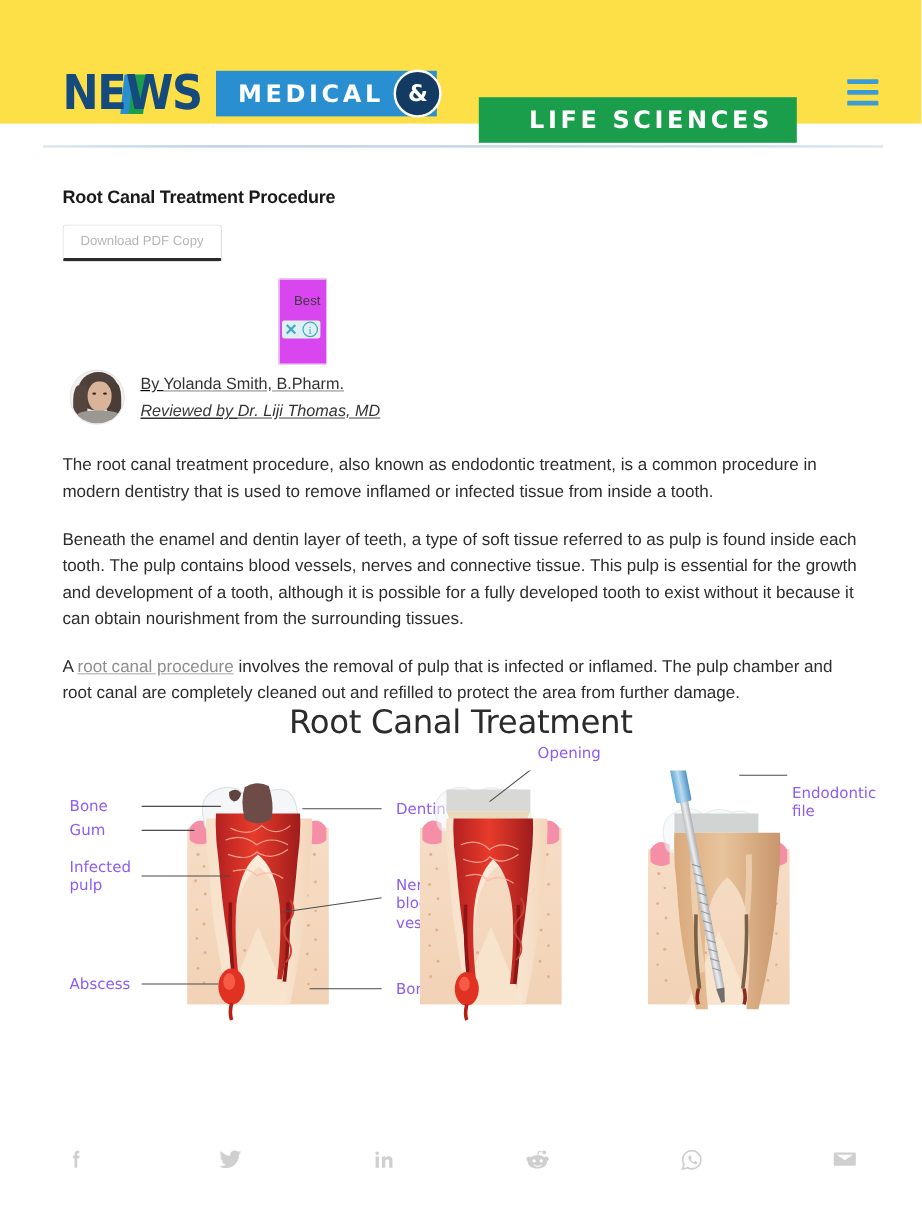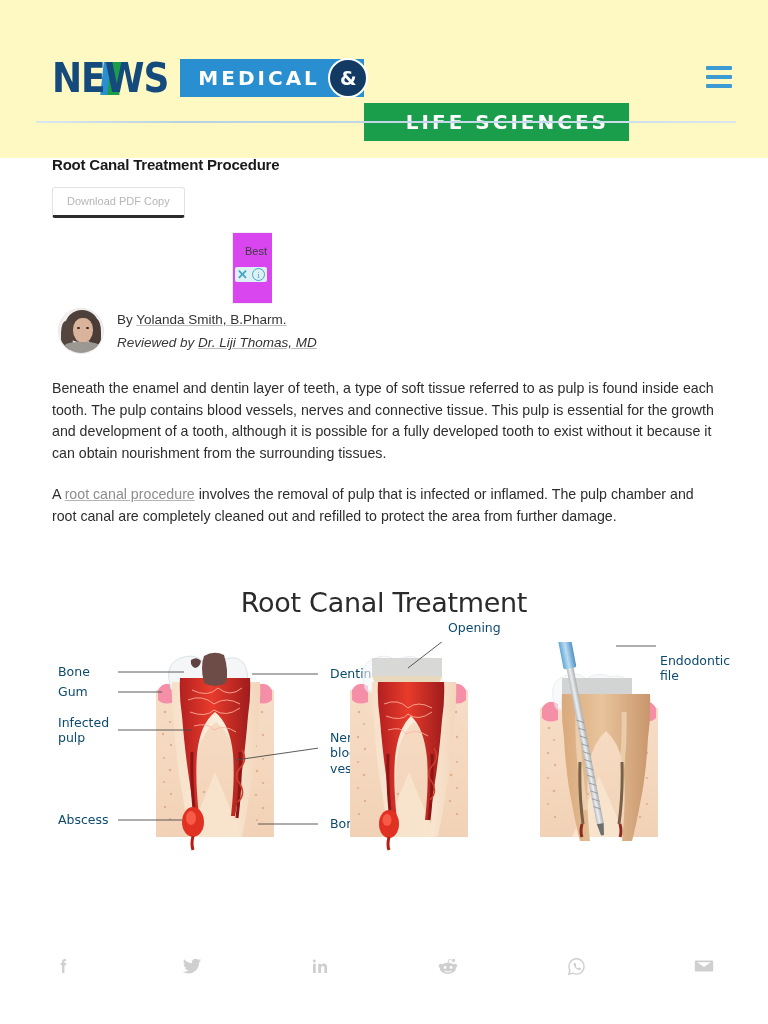--- a/index.html
+++ b/index.html
@@ -6,22 +6,22 @@
   html, body {
     width: 768px; height: 1024px;
     background: #ffffff;
     font-family: "Liberation Sans", sans-serif;
     overflow: hidden;
   }
   .page { position: relative; width: 768px; height: 1024px; background:#fff; }
 
   
   .site-header {
-    position: absolute; top: 0; left: 0; width: 768px; height: 158px;
-    background: #fef9c3;
+    position: absolute; top: 0; left: 0; width: 768px; height: 103px;
+    background: #fde047;
   }
   .logo-wrap {
     position: absolute; left: 52px; top: 55px;
     display: flex; align-items: center; height: 46px;
   }
   .logo-news {
     font-family: "DejaVu Sans", sans-serif;
     font-weight: 700; font-size: 40px; line-height: 40px;
     color: #144a7c; letter-spacing: -1px;
     position: relative; margin-right: 12px;
@@ -29,21 +29,21 @@
   }
   .logo-news .w-accent-g {
     position:absolute; left:57px; top:4px; width:12px; height:33px;
     background:#1a9e4b; transform: skewX(-6deg); pointer-events:none;
   }
   .logo-news .w-accent-b {
     position:absolute; left:50px; top:4px; width:8px; height:33px;
     background:#2a8fd0; transform: skewX(-6deg); pointer-events:none;
   }
   .logo-news span.txt { position:relative; z-index:2; }
-  .badge-row { display:flex; height:38px; position:relative; }
+  .badge-row { display:flex; align-items:center; height:38px; position:relative;gap:35px; }
   .badge-blue {
     background:#2a8fd0; color:#fff; height:38px;
     display:flex; align-items:center;
     padding: 0 44px 0 18px;
     font-weight:700; font-size:20px; letter-spacing:3px;
     font-family:"DejaVu Sans", sans-serif;
   }
   .badge-green {
     background:#1a9e4b; color:#fff; height:38px;
     display:flex; align-items:center;
@@ -114,21 +114,21 @@
     background:#ddf1f4; padding:1px 2px; border-radius:2px;
   }
   .ad-x { color:#45a6c4; font-size:13px; font-weight:700; line-height:1; cursor:pointer; }
   .ad-i {
     width:13px;height:13px;border-radius:50%;border:1.3px solid #45a6c4;
     color:#45a6c4; font-size:9px; display:flex;align-items:center;justify-content:center;
     cursor:pointer; font-family:"Liberation Serif", serif;
   }
 
   
-  .byline { position:absolute; left:58px; top:186px; display:flex; align-items:center; gap:13px; }
+  .byline { position:absolute; left:58px; top:186px; display:flex; align-items:center; gap:13px;text-decoration:underline; }
   .avatar {
     width:46px;height:46px;border-radius:50%;
     border:1px solid #e8e8e8; overflow:hidden; position:relative;
     background:#f2f1ef; flex:none;
   }
   .avatar .hair {
     position:absolute; left:6px; top:1px; width:34px; height:32px;
     background:#4e403a; border-radius:50% 50% 44% 44%;
   }
   .avatar .hair2 {
@@ -171,21 +171,21 @@
   .fig-title {
     text-align:center; font-size:27px; color:#2b2b2b;
     font-family:"DejaVu Sans", sans-serif; font-weight:400;
     letter-spacing:-0.3px;
   }
   .panels { position:relative; margin-top:24px; height:290px; }
   .panel { position:absolute; top:0; width:200px; height:290px; }
   .panel.p1 { left:118px; } .panel.p2 { left:330px; } .panel.p3 { left:520px; }
   .tooth-svg { position:absolute; left:0; top:0; }
   .lbl {
-    position:absolute; font-size:12.5px; color:#0c4a6e; line-height:1.22;
+    position:absolute; font-size:12.5px; color:#8b5cf6; line-height:1.22;
     font-family:"DejaVu Sans", sans-serif; white-space:pre-line;
   }
 
   
   .social-bar {
     position:absolute; left:0; bottom:38px; width:768px; height:40px;
     display:flex; align-items:center;
   }
   .social-btn {
     flex:1; display:flex; align-items:center; justify-content:center;
@@ -246,20 +246,21 @@
         <span class="body"></span>
       </div>
       <div class="byline-txt">
         <div><span>By </span><a class="lnk" href="#">Yolanda Smith, B.Pharm.</a></div>
         <div class="rev"><span>Reviewed by </span><a class="lnk" href="#">Dr. Liji Thomas, MD</a></div>
       </div>
     </div>
 
     
     <div class="body-copy">
+      <p>The root canal treatment procedure, also known as endodontic treatment, is a common procedure in modern dentistry that is used to remove inflamed or infected tissue from inside a tooth.</p>
       <p>Beneath the enamel and dentin layer of teeth, a type of soft tissue referred to as pulp is found inside each tooth. The pulp contains blood vessels, nerves and connective tissue. This pulp is essential for the growth and development of a tooth, although it is possible for a fully developed tooth to exist without it because it can obtain nourishment from the surrounding tissues.</p>
       <p><span>A </span><a class="inline-link" href="#">root canal procedure</a><span> involves the removal of pulp that is infected or inflamed. The pulp chamber and root canal are completely cleaned out and refilled to protect the area from further damage.</span></p>
     </div>
 
     
     <div class="figure">
       <div class="fig-title">Root Canal Treatment</div>
 
       <div class="panels">
 

